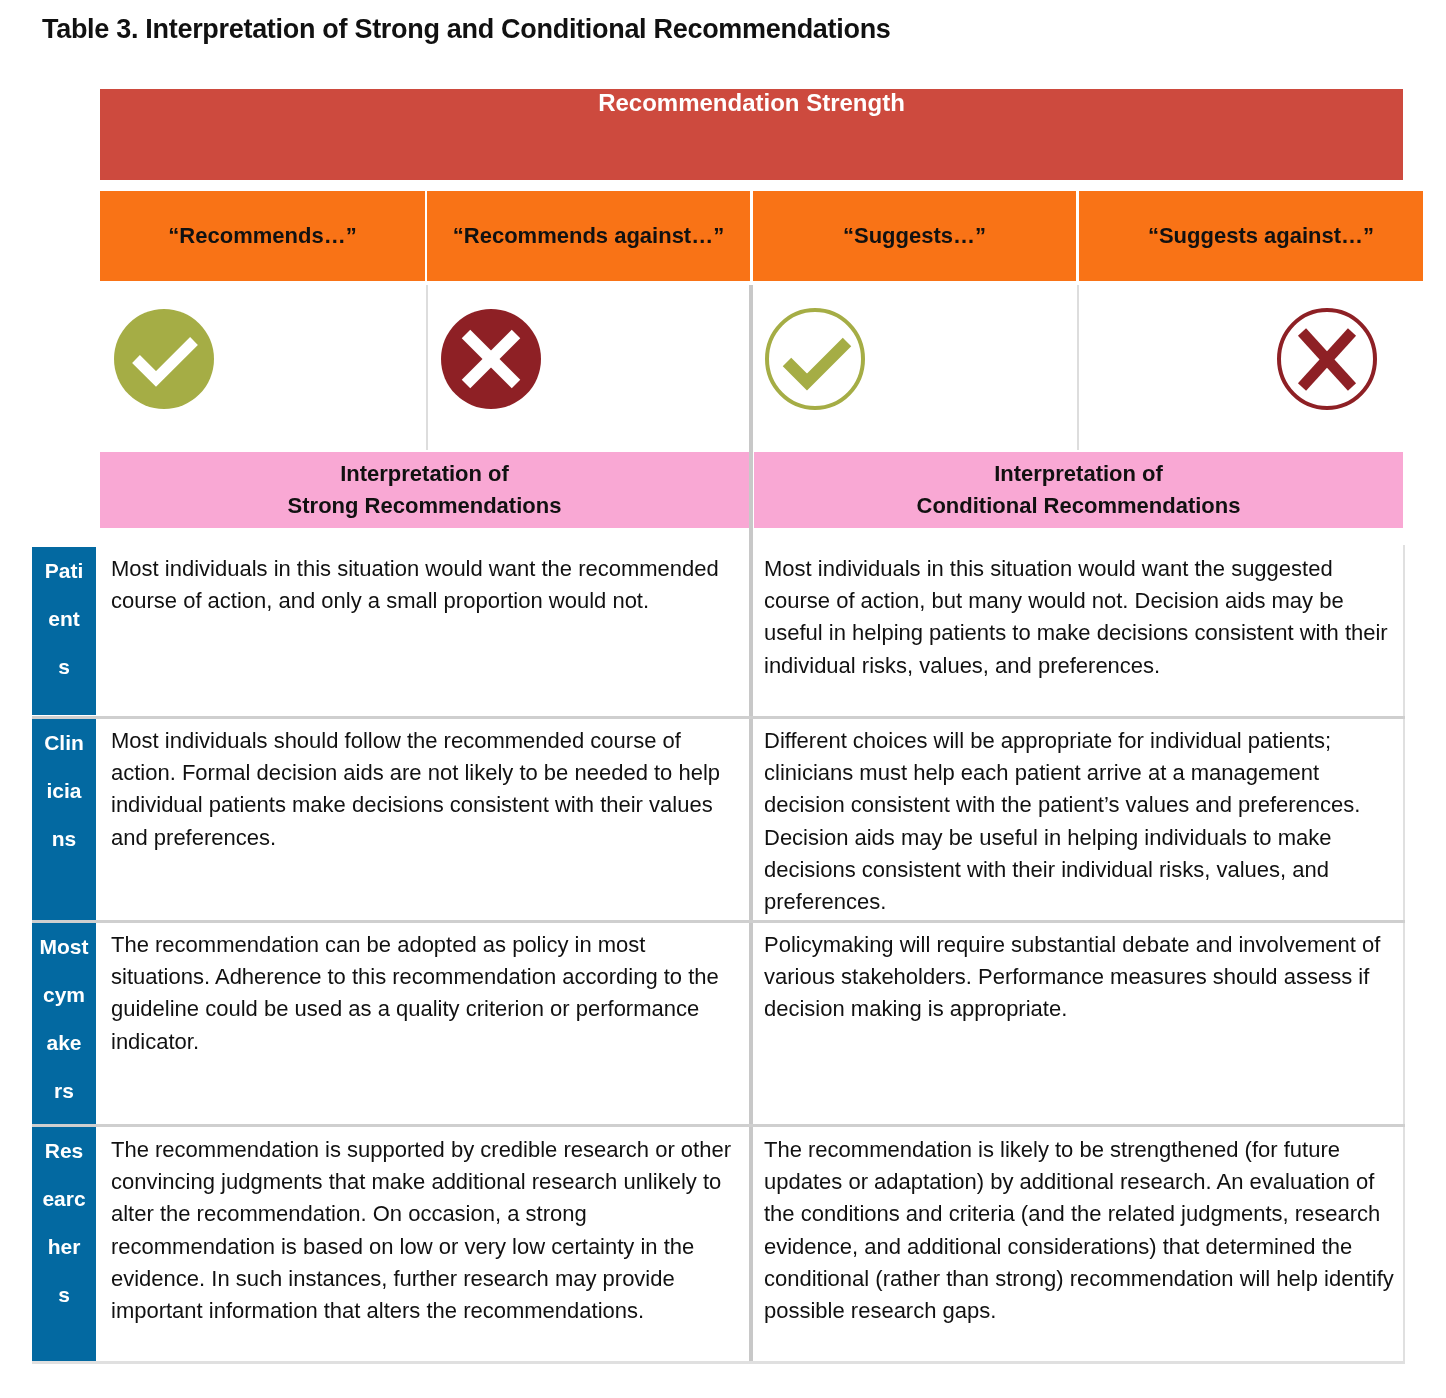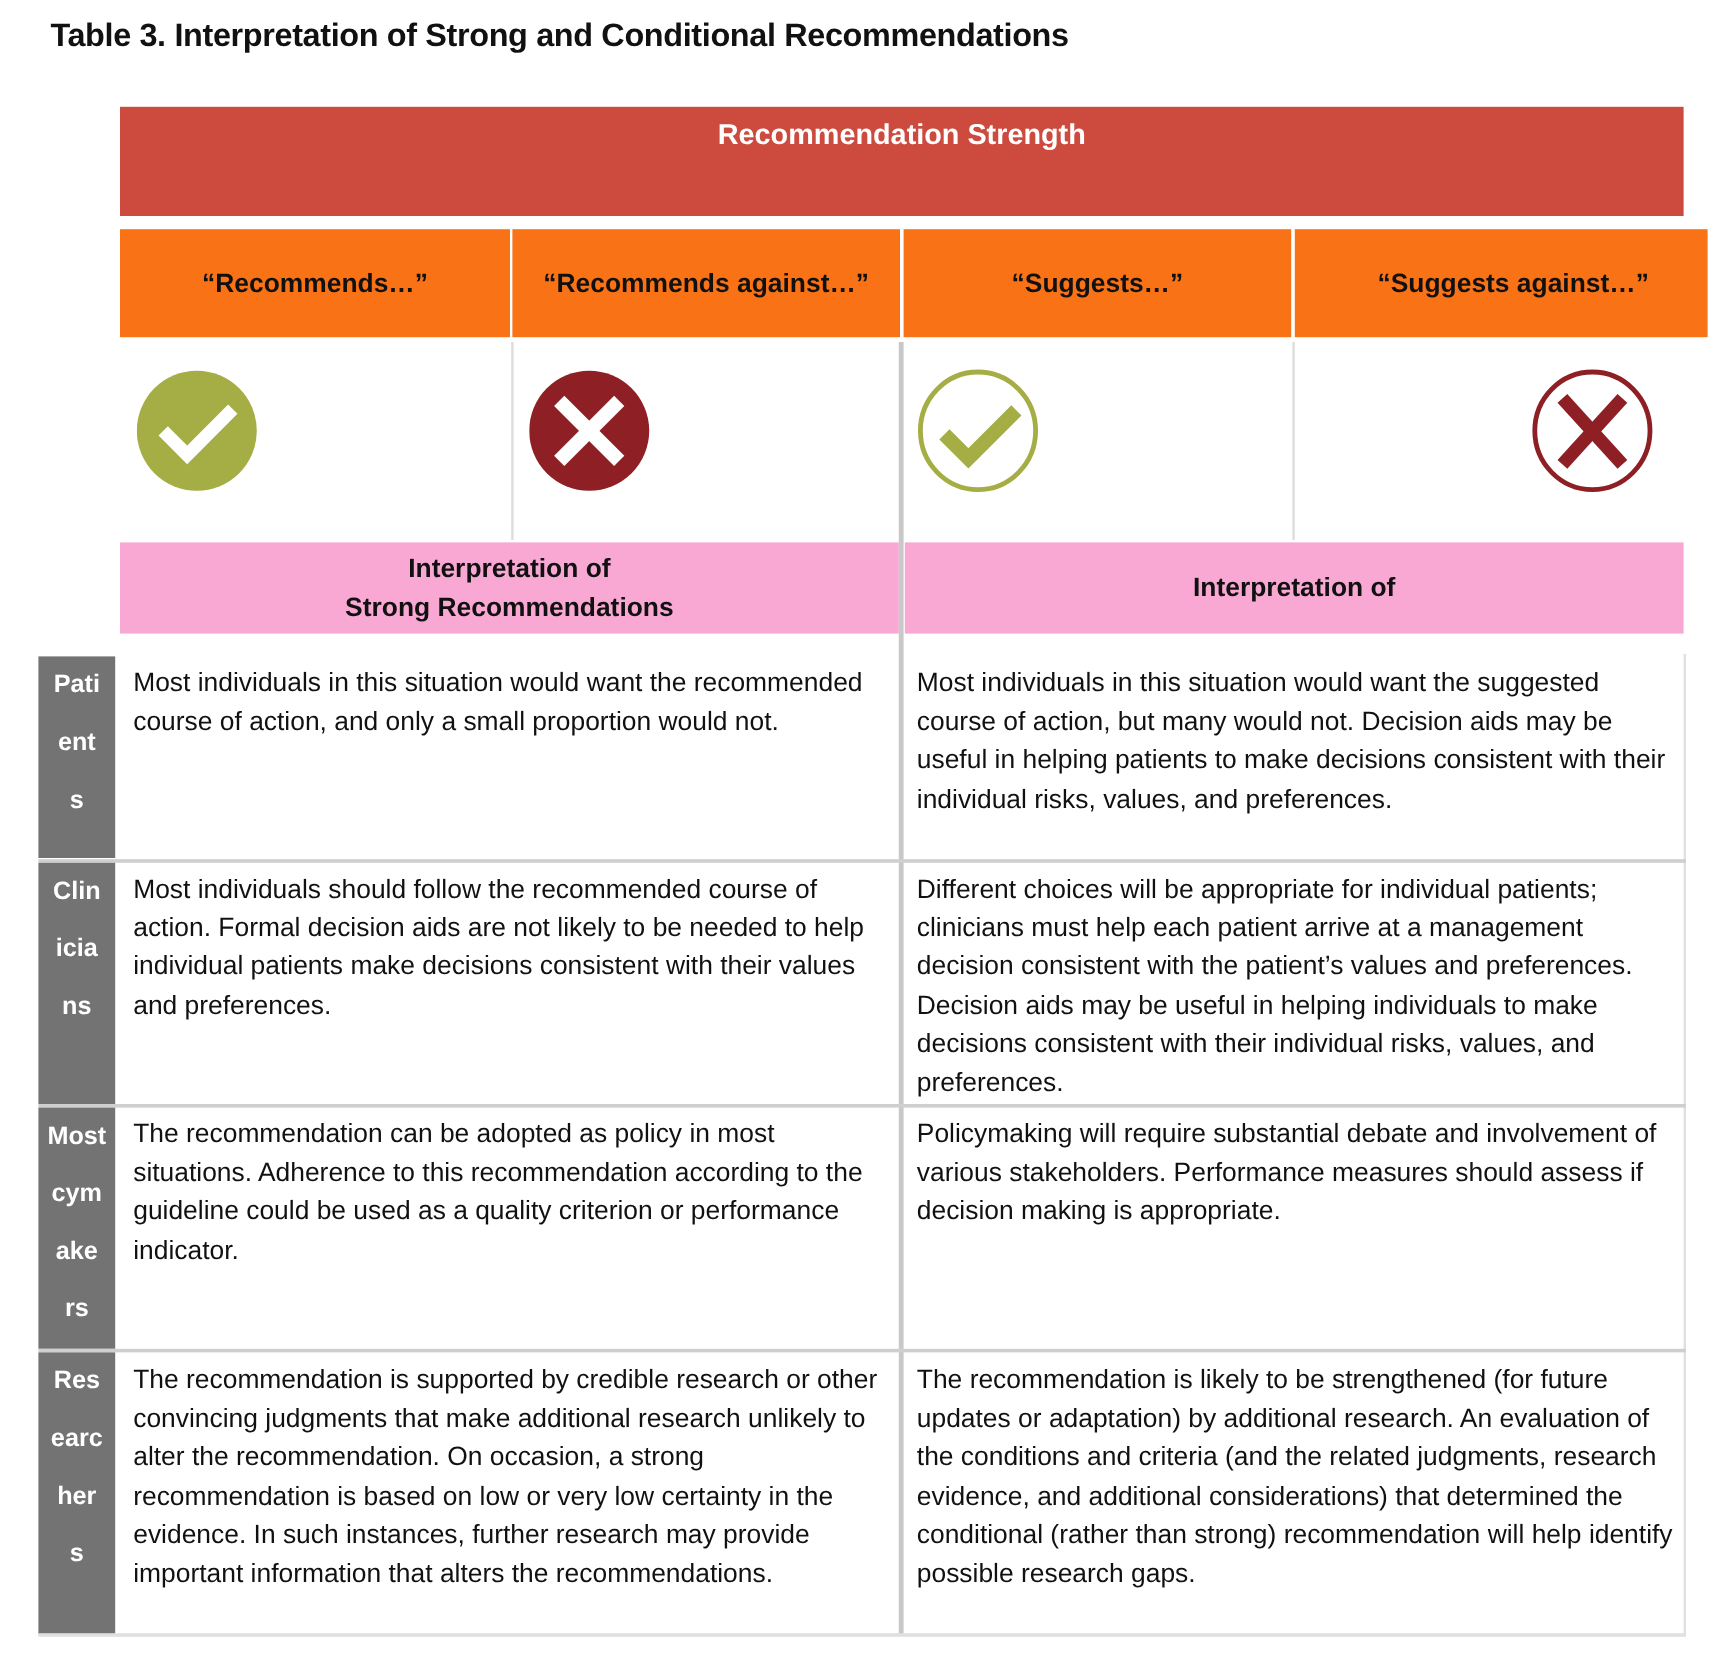--- a/index.html
+++ b/index.html
@@ -1,24 +1,24 @@
 <!DOCTYPE html>
 <html><head>
 <meta charset="utf-8">
 <style>
   html, body { margin:0; padding:0; background:#ffffff; }
   body { width:1446px; height:1398px; position:relative; font-family:"Liberation Sans", "DejaVu Sans", sans-serif; color:#111; overflow:hidden; }
   .title { position:absolute; left:42px; top:14px; font-size:27px; font-weight:bold; letter-spacing:-0.3px; }
-  .band { position:absolute; left:100px; top:89px; width:1303px; height:91px; background:#cd4a3e; color:#fff; font-weight:bold; font-size:24px; text-align:center; box-sizing:border-box; padding-top:10px; }
+  .band { position:absolute; left:100px; top:89px; width:1303px; height:91px; background:#cd4a3e; color:#fff; font-weight:bold; font-size:24px; text-align:center; box-sizing:border-box; }
   .hcell { position:absolute; top:191px; height:90px; background:#f97316; display:flex; align-items:center; justify-content:center; font-weight:bold; font-size:22px; }
   .icell { position:absolute; top:285px; height:165px; background:#fff; border-left:2px solid #ddd; box-sizing:border-box; }
   .icon { position:absolute; top:22px; width:104px; height:104px; }
   .interp { position:absolute; top:452px; height:76px; background:#f9a8d4; display:flex; align-items:center; justify-content:center; text-align:center; font-weight:bold; font-size:22px; line-height:32px; }
   .vdiv { position:absolute; left:749px; top:285px; width:4px; height:1078px; background:#c8c8c8; }
-  .row-label { position:absolute; left:32px; width:64px; background:#737373; color:#fff; font-weight:bold; font-size:21px; text-align:center; line-height:48px; box-sizing:border-box; padding-top:0px; }
+  .row-label { position:absolute; left:32px; width:64px; background:#0369a1; color:#fff; font-weight:bold; font-size:21px; text-align:center; line-height:48px; box-sizing:border-box; padding-top:0px; }
   .cell { position:absolute; font-size:22px; line-height:32.2px; box-sizing:border-box; }
   .hline { position:absolute; height:3px; background:#cfcfcf; }
   .rborder { position:absolute; left:1403px; top:545px; width:2px; height:818px; background:#e0e0e0; }
   .bline { position:absolute; left:32px; top:1361px; width:1373px; height:3px; background:#e0e0e0; }
 </style>
 </head>
 <body>
 
 <div class="title">Table 3. Interpretation of Strong and Conditional Recommendations</div>
 
@@ -60,20 +60,21 @@
 
 <div class="interp" style="left:100px;width:649px;">
   <div>
     <div>Interpretation of</div>
     <div>Strong Recommendations</div>
   </div>
 </div>
 <div class="interp" style="left:754px;width:649px;">
   <div>
     <div>Interpretation of</div>
+    <div>Conditional Recommendations</div>
   </div>
 </div>
 
 <div class="vdiv"></div>
 <div class="rborder"></div>
 
 <div class="row-label" style="top:547px;height:168px;padding-top:0;">
   <div>Pati</div>
   <div>ent</div>
   <div>s</div>

